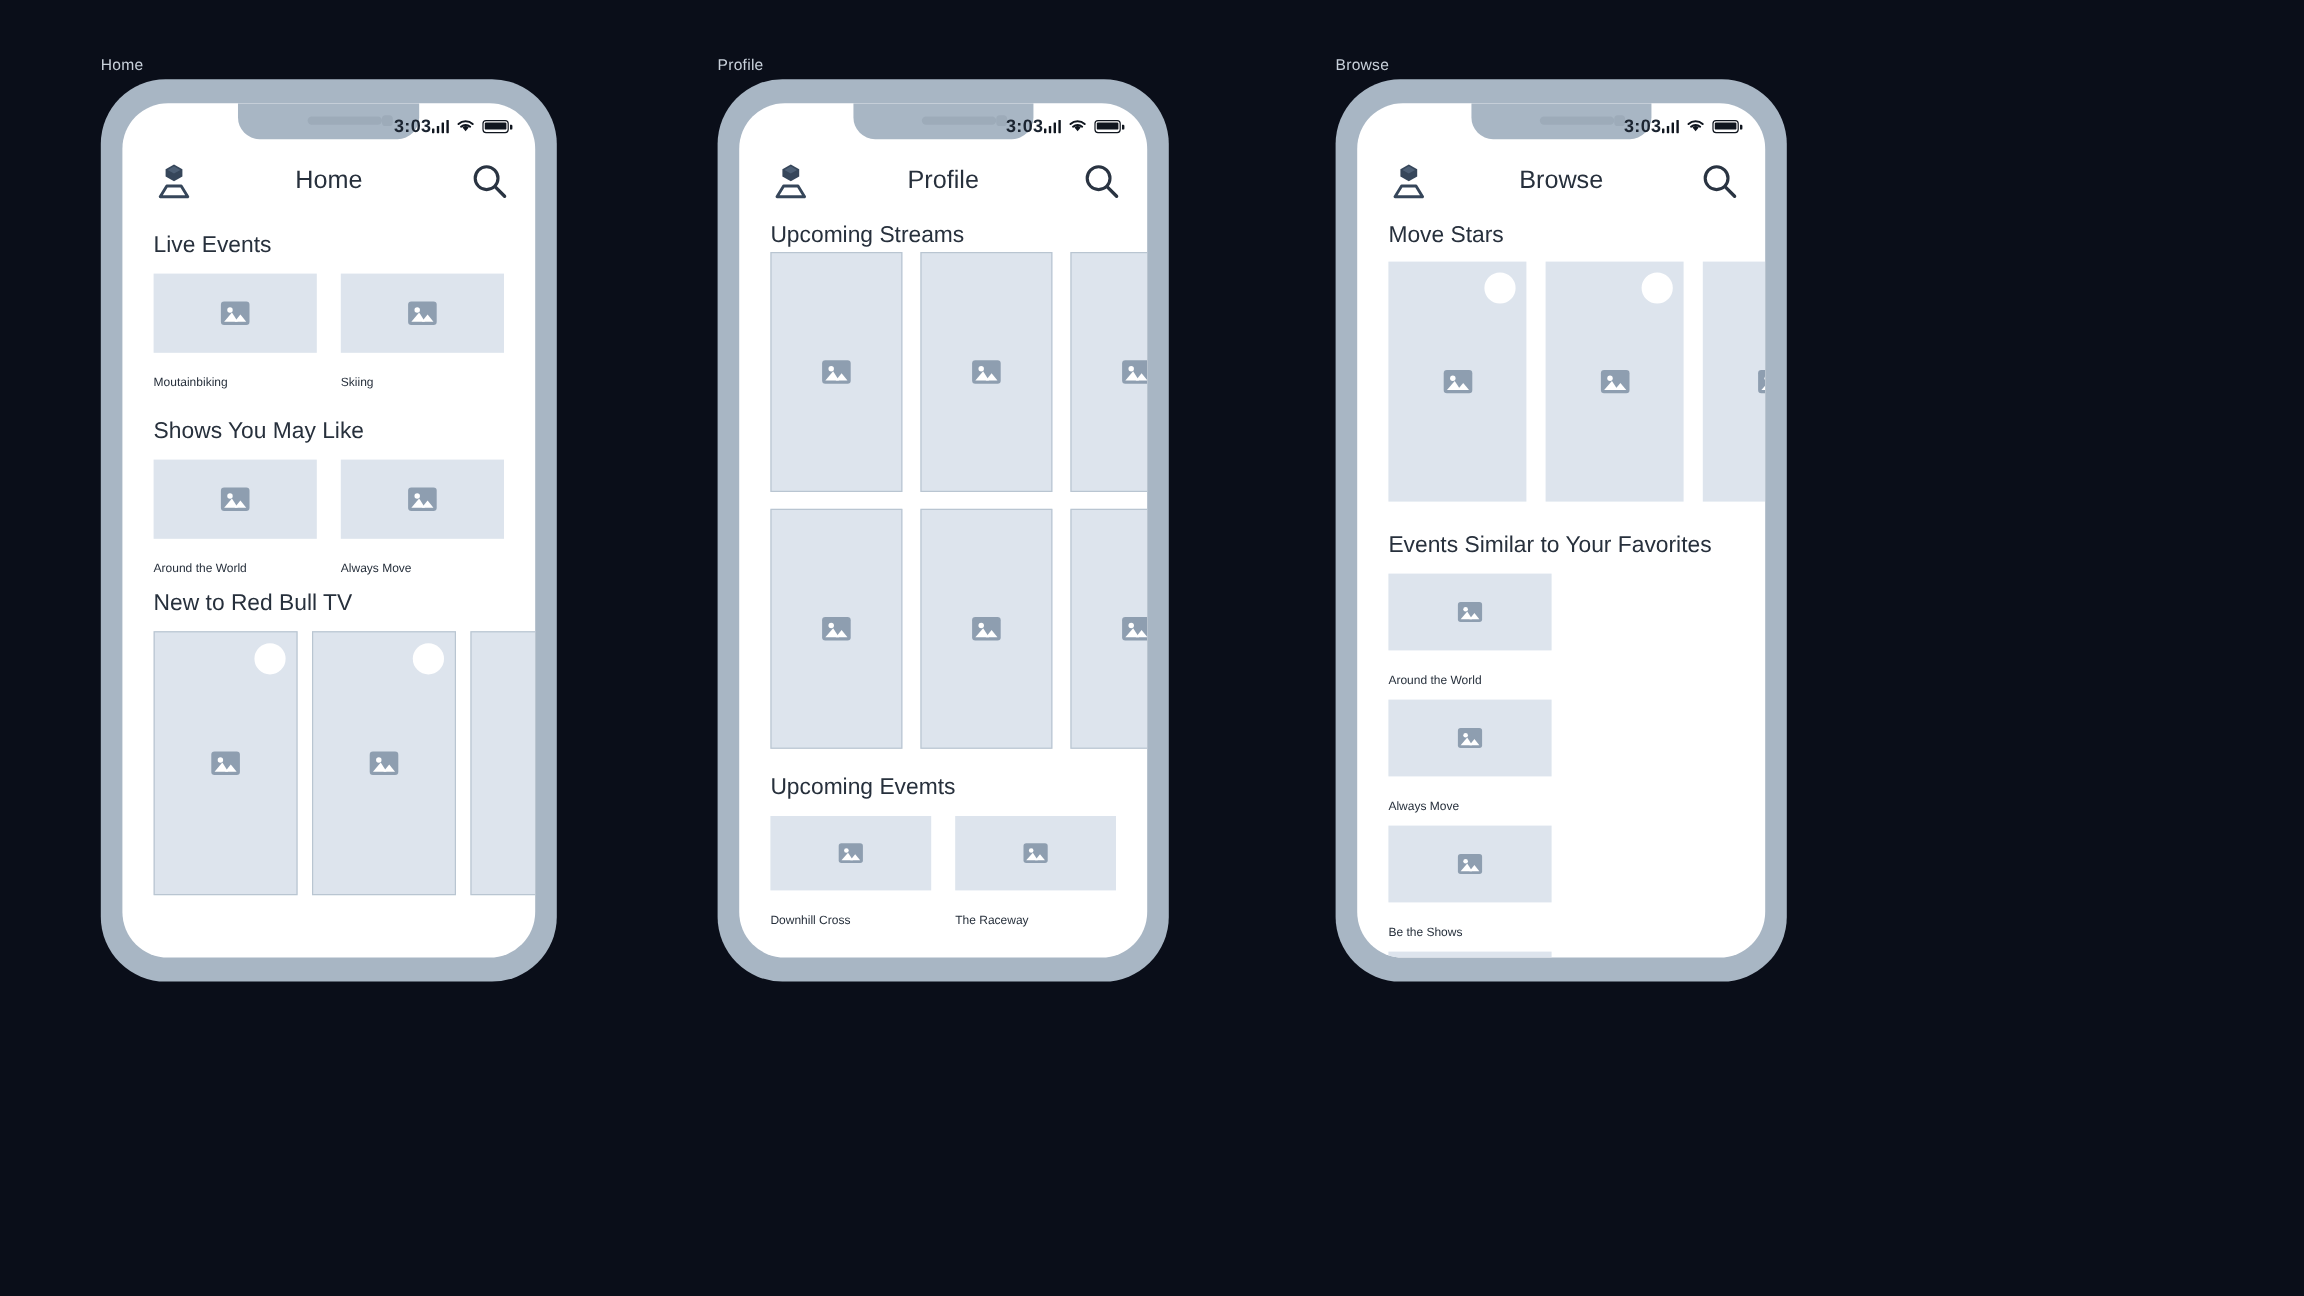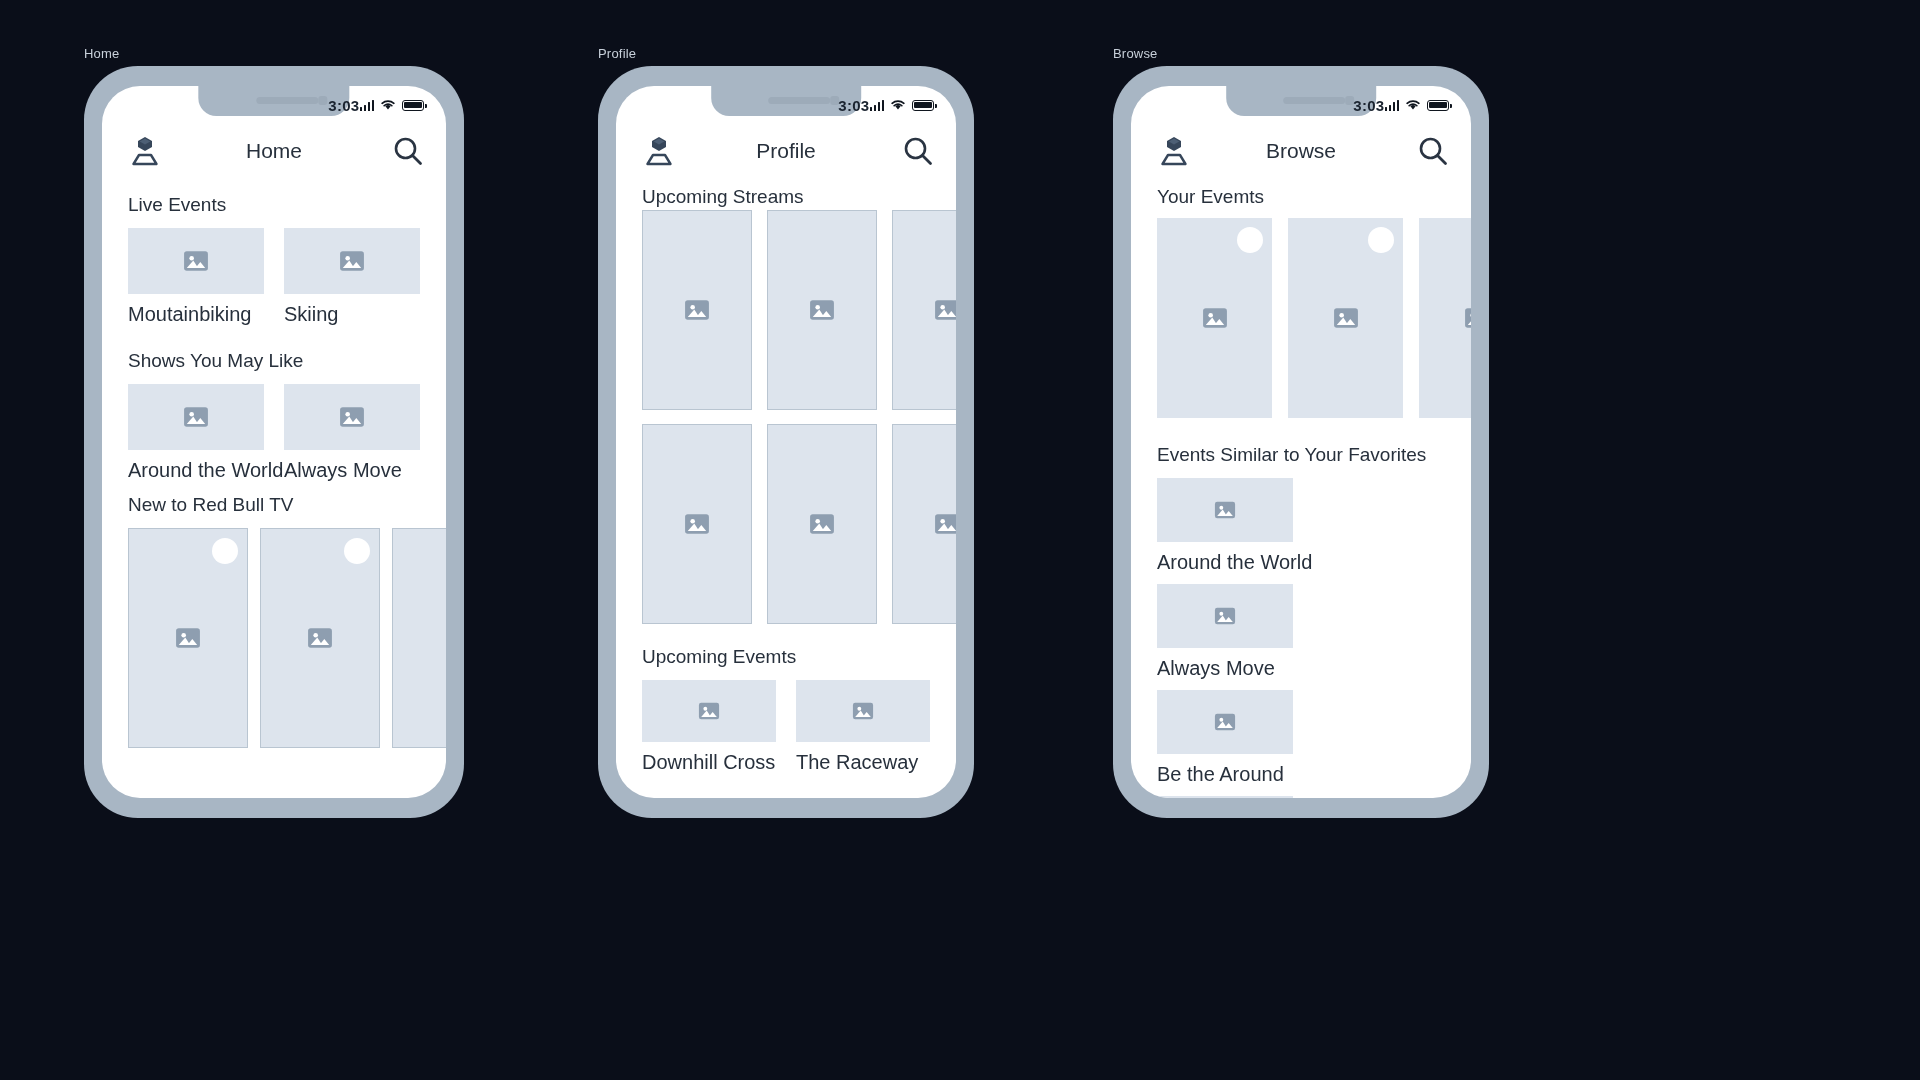--- a/index.html
+++ b/index.html
@@ -137,23 +137,23 @@
     background:#dde4ed;
     display:flex;
     align-items:center;
     justify-content:center;
     position:relative;
   }
   .thumb.bordered{ border:1px solid #b9c5d1; }
   .img-glyph{ width:26px; height:26px; }
   .img-glyph.sm{ width:22px; height:22px; }
   .card-label{
-    font-size:20px;
+    font-size:10px;
     color:#27303c;
-    margin-top:9px;
+    margin-top:20px;
     white-space:nowrap;
   }
   .badge-circle{
     position:absolute;
     top:9px; right:9px;
     width:26px; height:26px;
     border-radius:50%;
     background:#ffffff;
   }
 
@@ -497,21 +497,21 @@
         </svg>
         <div class="app-title">Browse</div>
         <svg class="search-icon" viewBox="0 0 32 32">
           <circle cx="13.5" cy="13.5" r="9.5" fill="none" stroke="#2a3442" stroke-width="2.6"></circle>
           <line x1="20.5" y1="20.5" x2="28.5" y2="28.5" stroke="#2a3442" stroke-width="2.8" stroke-linecap="round"></line>
         </svg>
       </div>
 
       <div class="content">
 
-        <div class="section-title" style="margin:2px 0 10px 0;">Your Evemts</div>
+        <div class="section-title" style="margin:2px 0 10px 0;">Move Stars</div>
 
         <div class="stars">
           <div class="cell">
             <div class="thumb">
               <div class="badge-circle"></div>
               <svg class="img-glyph" viewBox="0 0 24 24">
                 <rect x="1" y="3" width="22" height="18" rx="2.5" fill="#8e9eb0"></rect>
                 <circle cx="8" cy="9.5" r="2.1" fill="#fff"></circle>
                 <path d="M3.5 18.5 L9.5 11.5 L14 18.5 Z" fill="#fff"></path>
                 <path d="M11.5 18.5 L16 13 L20.5 18.5 Z" fill="#fff"></path>
@@ -568,21 +568,21 @@
           </div>
           <div>
             <div class="thumb">
               <svg class="img-glyph sm" viewBox="0 0 24 24">
                 <rect x="1" y="3" width="22" height="18" rx="2.5" fill="#8e9eb0"></rect>
                 <circle cx="8" cy="9.5" r="2.1" fill="#fff"></circle>
                 <path d="M3.5 18.5 L9.5 11.5 L14 18.5 Z" fill="#fff"></path>
                 <path d="M11.5 18.5 L16 13 L20.5 18.5 Z" fill="#fff"></path>
               </svg>
             </div>
-            <div class="card-label">Be the Around</div>
+            <div class="card-label">Be the Shows</div>
           </div>
           <div>
             <div class="thumb">
               <svg class="img-glyph sm" viewBox="0 0 24 24">
                 <rect x="1" y="3" width="22" height="18" rx="2.5" fill="#8e9eb0"></rect>
                 <circle cx="8" cy="9.5" r="2.1" fill="#fff"></circle>
                 <path d="M3.5 18.5 L9.5 11.5 L14 18.5 Z" fill="#fff"></path>
                 <path d="M11.5 18.5 L16 13 L20.5 18.5 Z" fill="#fff"></path>
               </svg>
             </div>

